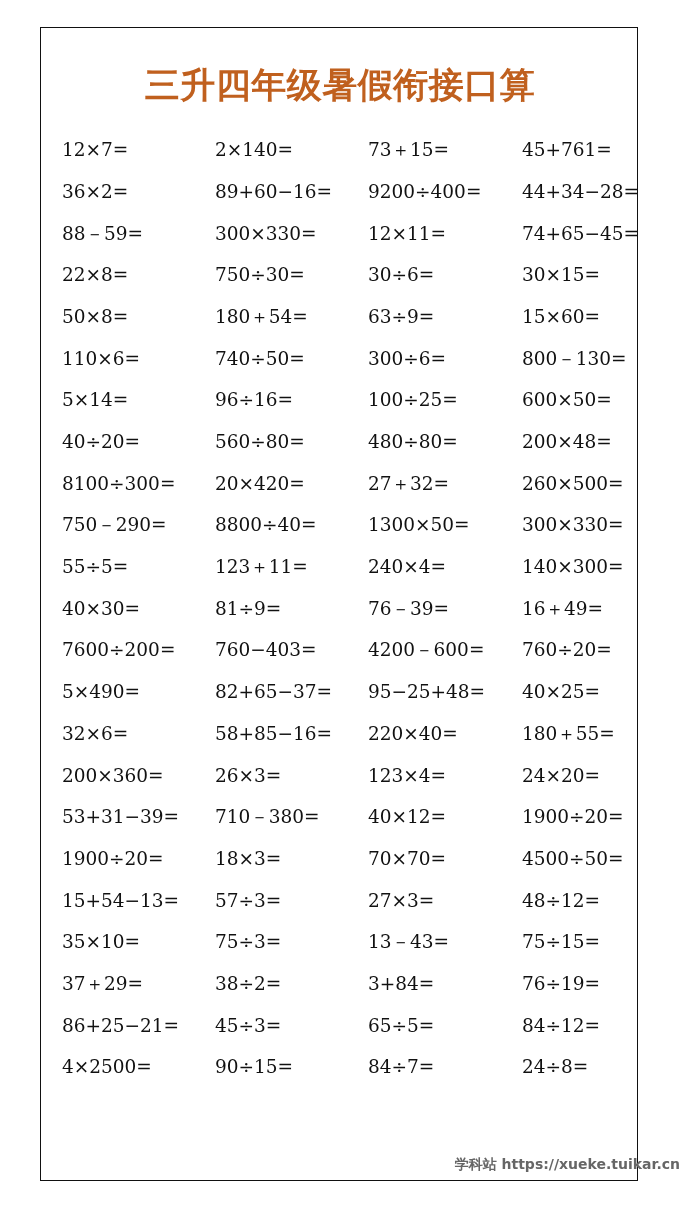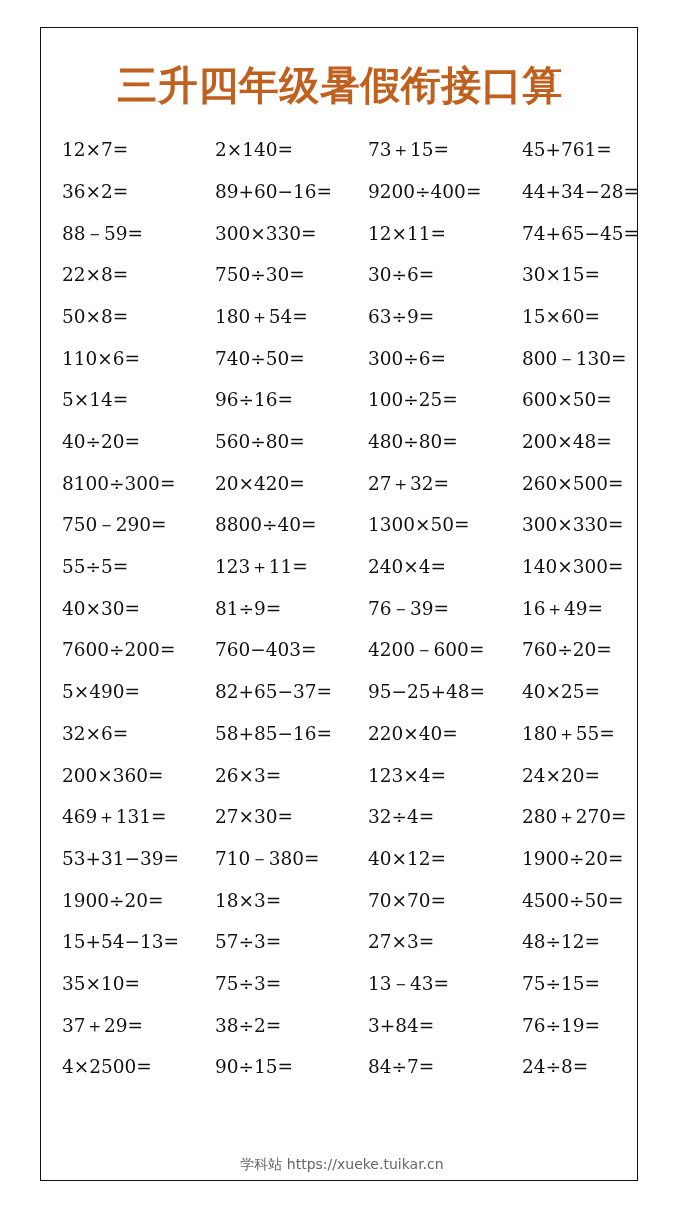--- a/index.html
+++ b/index.html
@@ -23,21 +23,21 @@
     box-sizing: border-box;
   }
   .title {
     position: absolute;
     left: 0;
     right: 0;
     top: 60px;
     text-align: center;
     font-family: "DejaVu Sans", sans-serif;
     font-weight: bold;
-    font-size: 40px;
+    font-size: 35px;
     letter-spacing: 0.5px;
     color: #c0601e;
     line-height: 50px;
     margin: 0;
   }
   .grid {
     position: absolute;
     left: 62px;
     top: 118px;
     width: 580px;
@@ -56,24 +56,25 @@
   }
   .cell:nth-child(1) { width: 153px; }
   .cell:nth-child(2) { width: 153px; }
   .cell:nth-child(3) { width: 154px; }
   .cell:nth-child(4) { width: 120px; }
   .footer {
     position: absolute;
     left: 4px;
     right: 0;
     top: 1156px;
-    text-align: center;
+    text-align: right;
     font-family: "DejaVu Sans", sans-serif;
     font-size: 14px;
     color: #666666;
+    font-weight: bold;
   }
 </style>
 </head>
 <body>
 
 <div class="page-frame"></div>
 
 <h1 class="title">三升四年级暑假衔接口算</h1>
 
 <div class="grid" id="grid">
@@ -167,26 +168,20 @@
       <div class="cell">220×40=</div>
       <div class="cell">180＋55=</div>
     </div>
     <div class="row">
       <div class="cell">200×360=</div>
       <div class="cell">26×3=</div>
       <div class="cell">123×4=</div>
       <div class="cell">24×20=</div>
     </div>
     <div class="row">
-      <div class="cell">469＋131=</div>
-      <div class="cell">27×30=</div>
-      <div class="cell">32÷4=</div>
-      <div class="cell">280＋270=</div>
-    </div>
-    <div class="row">
       <div class="cell">53+31−39=</div>
       <div class="cell">710－380=</div>
       <div class="cell">40×12=</div>
       <div class="cell">1900÷20=</div>
     </div>
     <div class="row">
       <div class="cell">1900÷20=</div>
       <div class="cell">18×3=</div>
       <div class="cell">70×70=</div>
       <div class="cell">4500÷50=</div>
@@ -203,20 +198,26 @@
       <div class="cell">13－43=</div>
       <div class="cell">75÷15=</div>
     </div>
     <div class="row">
       <div class="cell">37＋29=</div>
       <div class="cell">38÷2=</div>
       <div class="cell">3+84=</div>
       <div class="cell">76÷19=</div>
     </div>
     <div class="row">
+      <div class="cell">86+25−21=</div>
+      <div class="cell">45÷3=</div>
+      <div class="cell">65÷5=</div>
+      <div class="cell">84÷12=</div>
+    </div>
+    <div class="row">
       <div class="cell">4×2500=</div>
       <div class="cell">90÷15=</div>
       <div class="cell">84÷7=</div>
       <div class="cell">24÷8=</div>
     </div>
   </div>
 
 <div class="footer">学科站 https://xueke.tuikar.cn</div>
 
 </body></html>

